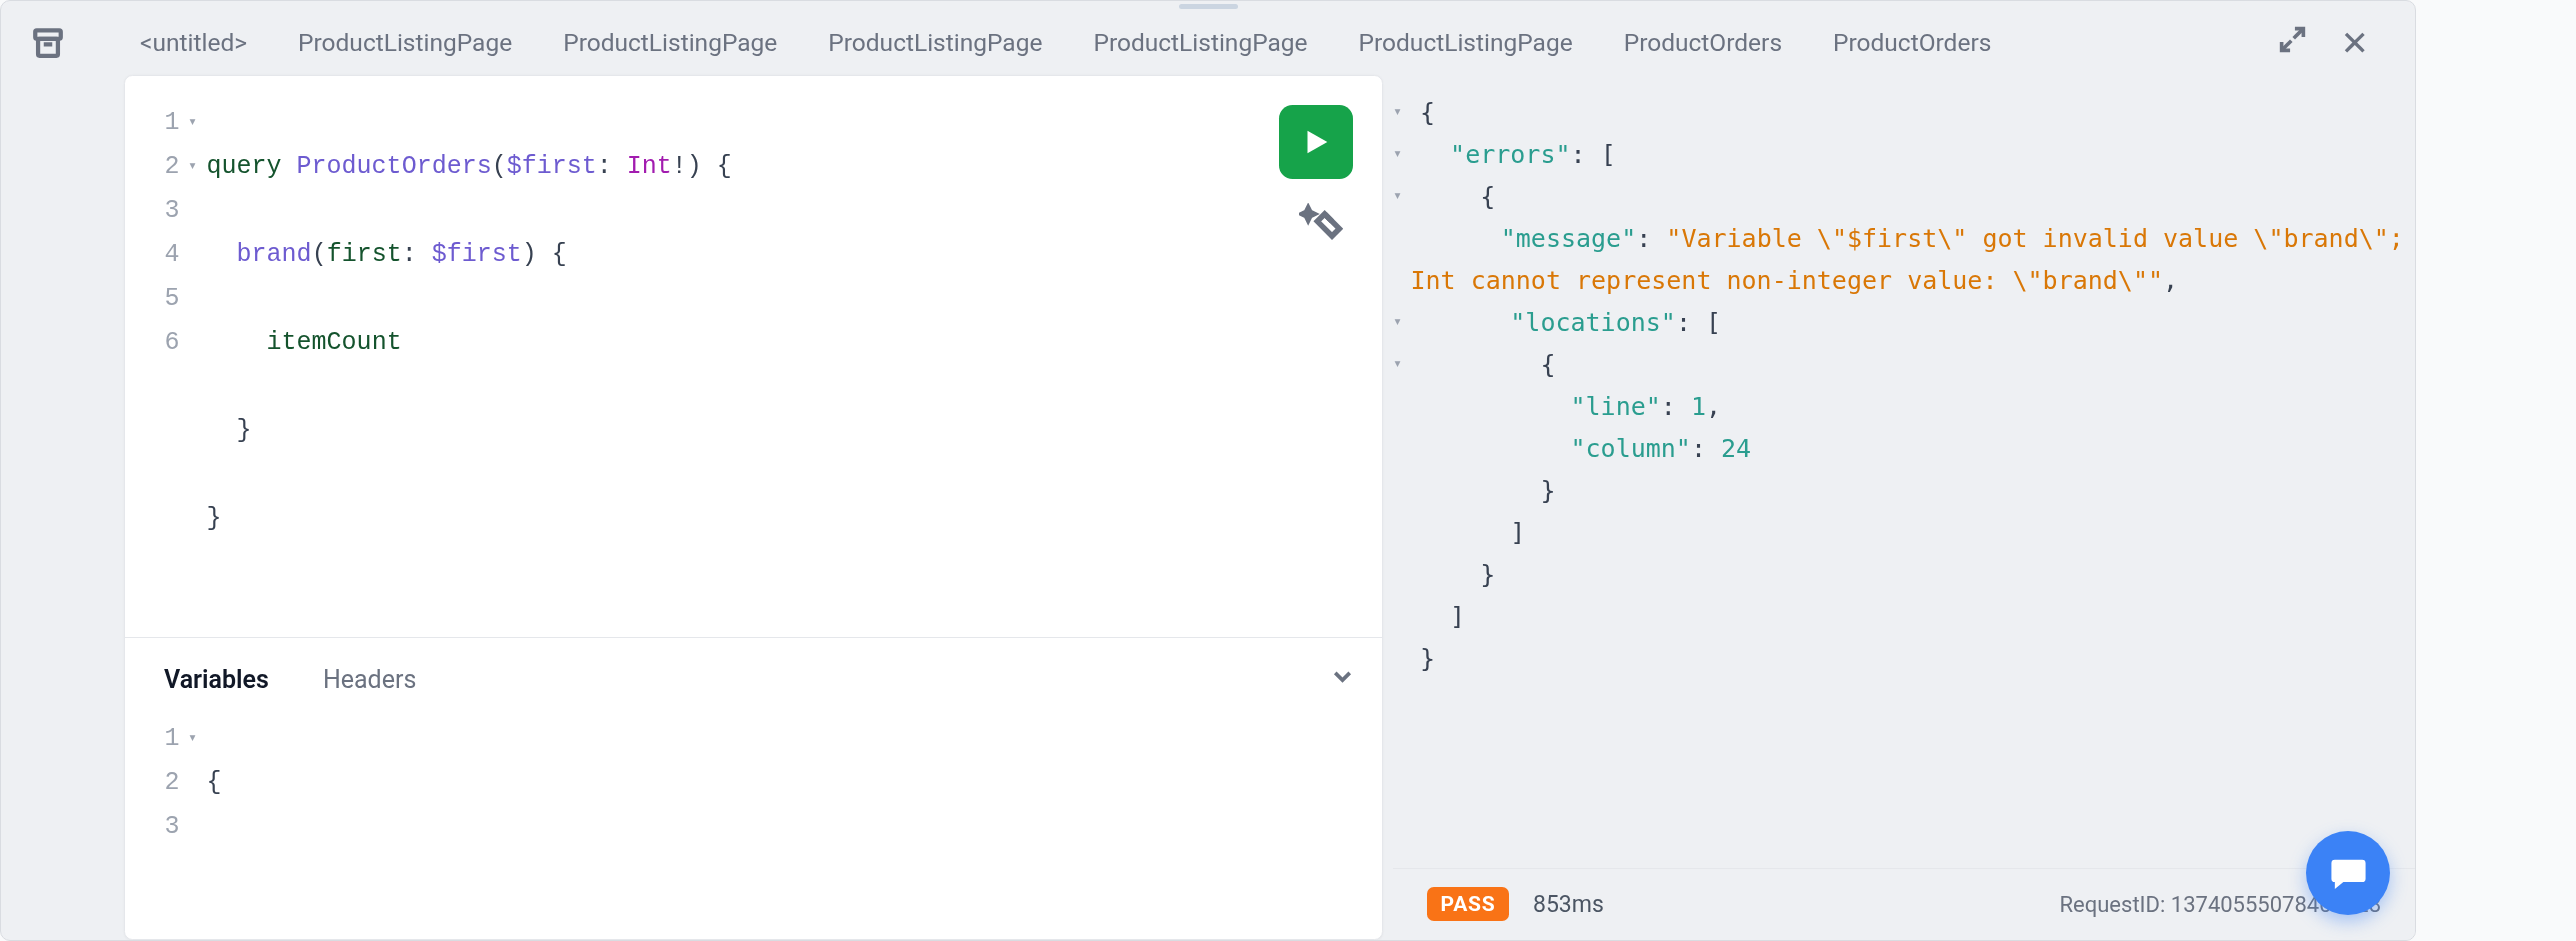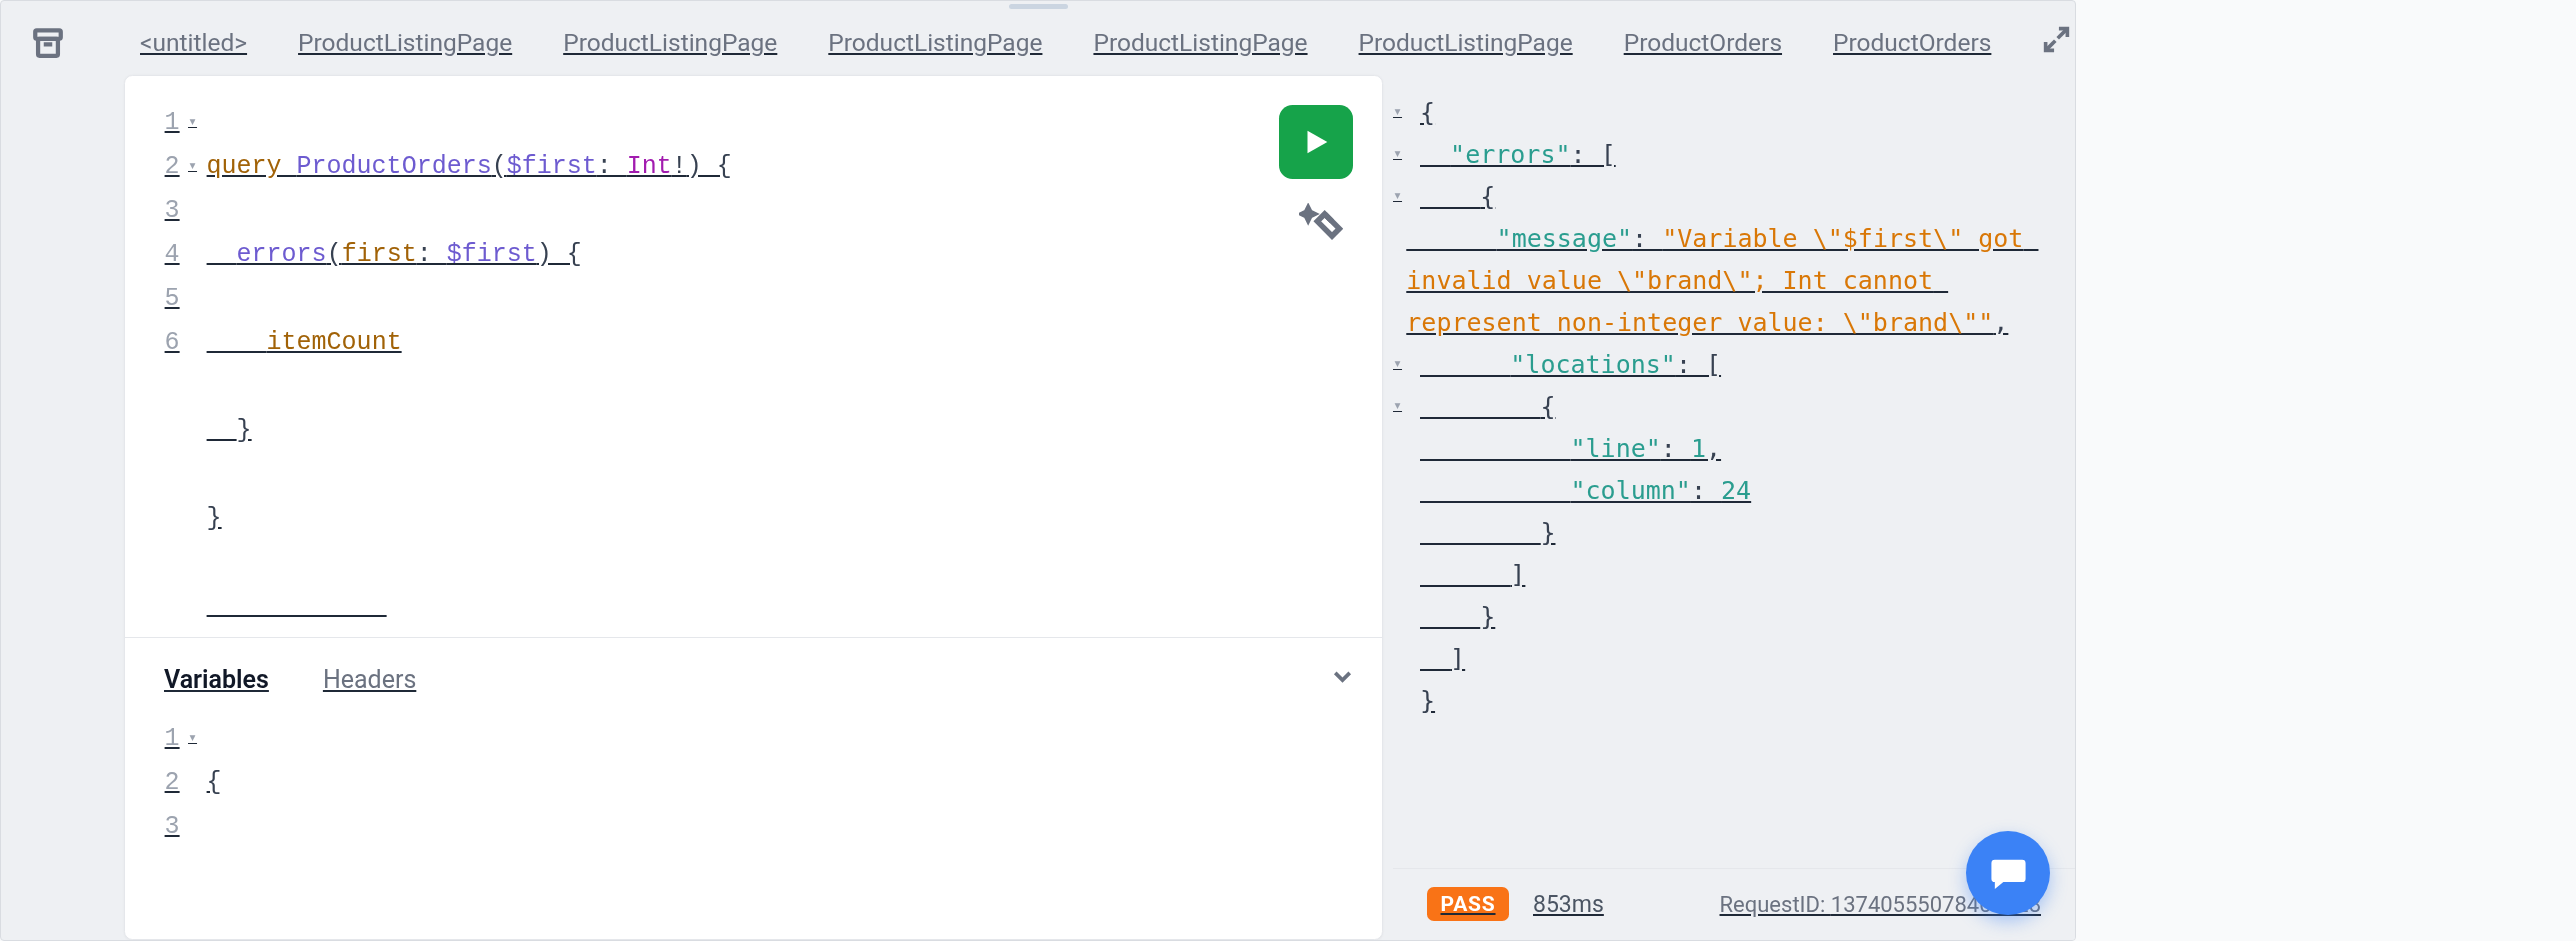--- a/index.html
+++ b/index.html
@@ -5,28 +5,27 @@
   * { box-sizing: border-box; margin: 0; padding: 0; }
   html, body { width: 100%; height: 100%; }
   body {
     font-family: -apple-system, BlinkMacSystemFont, "Segoe UI", Roboto, sans-serif;
     background: #f9fafb;
     color: #1f2937;
     font-size: 24px;
   }
   .app {
     display: flex;
-    width: 2076px;
+    width: 2416px;
     height: 941px;
     border: 1.7px solid #d9dce1;
-    border-radius: 4px;
+    border-radius: 10px;
     background: #eef0f3;
     overflow: hidden;
     position: relative;
-    text-decoration: underline;
   }
   .left-rail {
     width: 93px;
     display: flex;
     flex-direction: column;
     align-items: center;
     padding-top: 25px;
   }
   .rail-icon {
     width: 34px;
@@ -98,21 +97,21 @@
     padding-right: 8.4px;
     user-select: none;
   }
   .fold-col {
     width: 18.6px;
     color: #9ca3af;
     font-size: 15px;
     user-select: none;
   }
   .code-col { white-space: pre; }
-  .kw { color: #a16207; }       
+  .kw { color: #14532d; }       
   .name { color: #6d5bd0; }     
   .type { color: #a21caf; }    
   .punct { color: #374151; }
 
   .run-btn {
     position: absolute;
     top: 29px; right: 29px;
     width: 74px; height: 74px;
     background: #16a34a;
     border-radius: 13.5px;
@@ -268,21 +267,21 @@
             <div class="fold-col">
               <div>▾</div>
               <div>▾</div>
               <div></div>
               <div></div>
               <div></div>
               <div></div>
             </div>
             <div class="code-col">
 <div><span class="kw">query </span><span class="name">ProductOrders</span><span class="punct">(</span><span class="name">$first</span><span class="punct">: </span><span class="type">Int</span><span class="punct">!</span><span class="punct">) {</span></div>
-<div><span>  </span><span class="name">errors</span><span class="punct">(</span><span class="kw">first</span><span class="punct">: </span><span class="name">$first</span><span class="punct">) {</span></div>
+<div><span>  </span><span class="name">brand</span><span class="punct">(</span><span class="kw">first</span><span class="punct">: </span><span class="name">$first</span><span class="punct">) {</span></div>
 <div><span>    </span><span class="kw">itemCount</span></div>
 <div><span>  </span><span class="punct">}</span></div>
 <div><span class="punct">}</span></div>
             </div>
           </div>
 
           <div class="run-btn">
             <svg viewBox="0 0 24 24">
                 <path d="M6 4l14 8-14 8z"></path>
               </svg>

